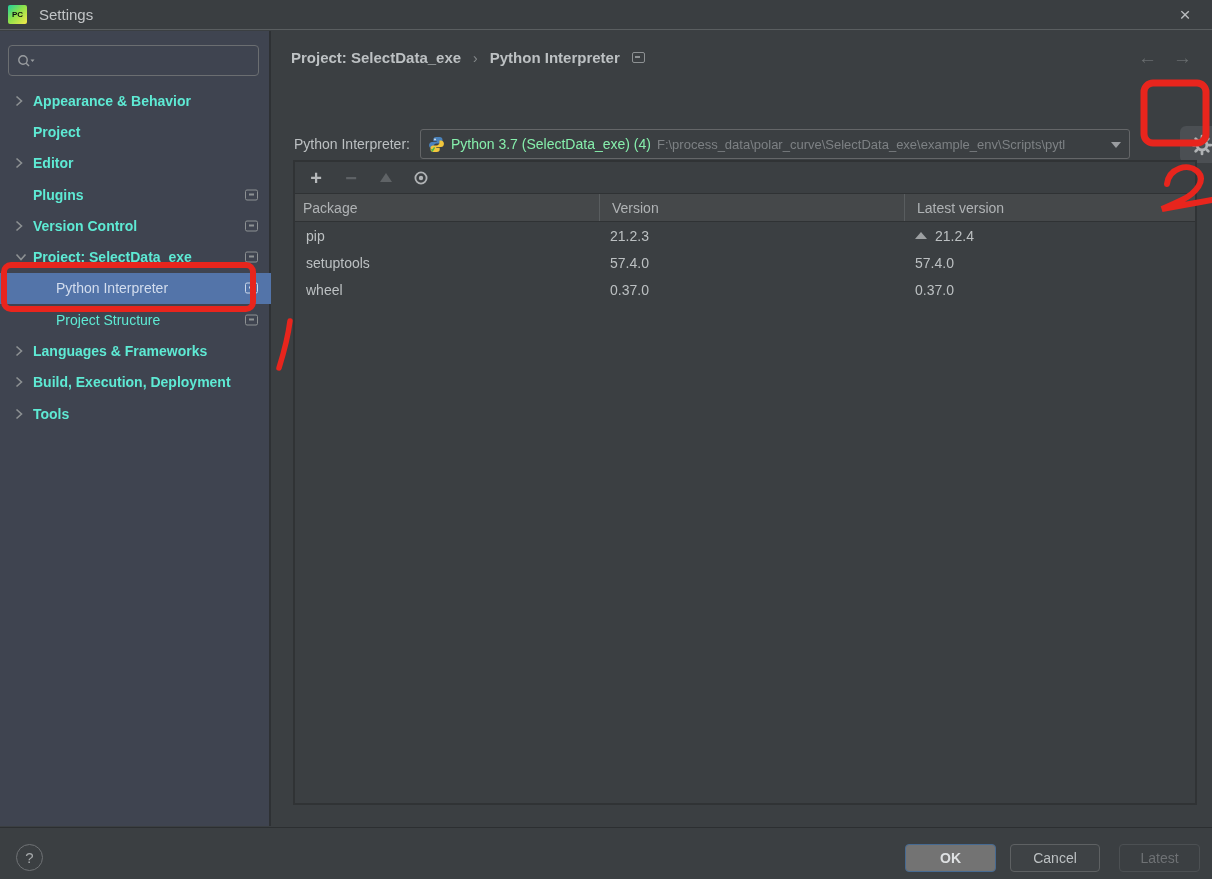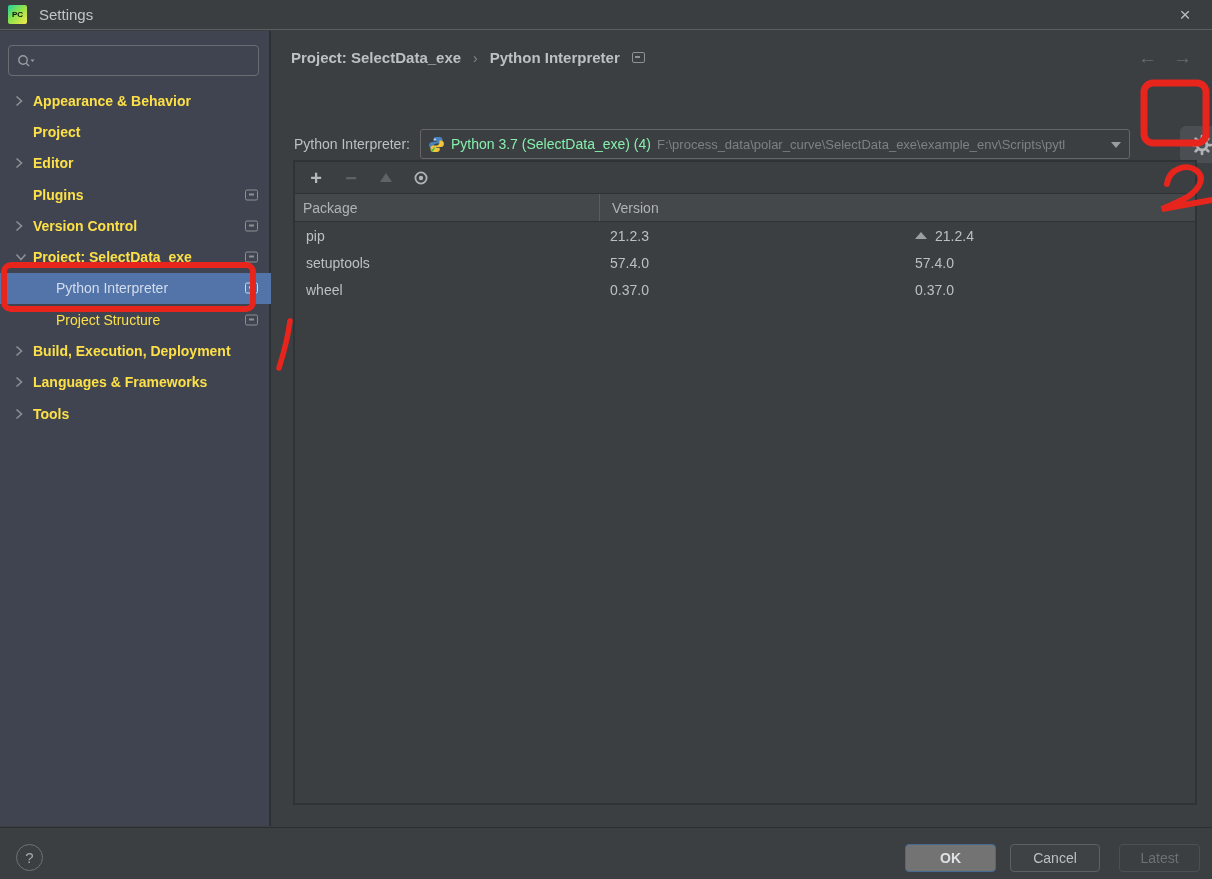--- a/index.html
+++ b/index.html
@@ -22,21 +22,21 @@
   
   .sidebar { position:absolute; left:0; top:31px; width:271px; height:795px;
              background:#3f4450; border-right:2px solid #2e3134; }
   .searchbox { position:absolute; left:8px; top:14px; width:251px; height:31px;
                border:1px solid #6b6e71; border-radius:4px; background:transparent;
                display:flex; align-items:center; padding-left:8px; }
   .searchbox input { background:transparent; border:none; outline:none; color:#c4c7c9;
                      font-size:13px; width:200px; font-family:"Liberation Sans",sans-serif; }
   .tree { position:absolute; left:0; top:54px; width:271px; }
   .tree-row { position:relative; height:31.3px; display:flex; align-items:center;
-              color:#fde047; font-size:14px; cursor:pointer; }
+              color:#5eead4; font-size:14px; cursor:pointer; }
   .tree-row.top { font-weight:bold; }
   .tree-row .chev { position:absolute; left:15px; top:50%; transform:translateY(-50%); }
   .tree-row .lbl-top { margin-left:33px; }
   .tree-row .lbl-child { margin-left:56px; font-weight:normal; }
   .tree-row.selected { background:#5374a9; color:#d3ddee; }
   .mini-icon { position:absolute; right:13px; top:50%; transform:translateY(-50%);
                width:13px; height:11px; border:1.5px solid #8d9193; border-radius:2px; }
   .mini-icon::after { content:""; position:absolute; left:2.5px; top:3px; width:5px; height:2px;
                       background:#8d9193; }
   .tree-row.selected .mini-icon { border-color:#cdd8ea; }
@@ -161,27 +161,27 @@
         <span class="mini-icon"></span>
       </div>
       <div class="tree-row">
         <span class="lbl-child">Project Structure</span>
         <span class="mini-icon"></span>
       </div>
       <div class="tree-row top">
         <svg class="chev" width="8" height="12" viewBox="0 0 8 12">
             <polyline points="1.5,1.5 6.5,6 1.5,10.5" fill="none" stroke="#8d9193" stroke-width="1.6"></polyline>
           </svg>
+        <span class="lbl-top">Languages &amp; Frameworks</span>
+      </div>
+      <div class="tree-row top">
+        <svg class="chev" width="8" height="12" viewBox="0 0 8 12">
+            <polyline points="1.5,1.5 6.5,6 1.5,10.5" fill="none" stroke="#8d9193" stroke-width="1.6"></polyline>
+          </svg>
         <span class="lbl-top">Build, Execution, Deployment</span>
-      </div>
-      <div class="tree-row top">
-        <svg class="chev" width="8" height="12" viewBox="0 0 8 12">
-            <polyline points="1.5,1.5 6.5,6 1.5,10.5" fill="none" stroke="#8d9193" stroke-width="1.6"></polyline>
-          </svg>
-        <span class="lbl-top">Languages &amp; Frameworks</span>
       </div>
       <div class="tree-row top">
         <svg class="chev" width="8" height="12" viewBox="0 0 8 12">
             <polyline points="1.5,1.5 6.5,6 1.5,10.5" fill="none" stroke="#8d9193" stroke-width="1.6"></polyline>
           </svg>
         <span class="lbl-top">Tools</span>
       </div>
     </div>
   </div>
 
@@ -245,20 +245,21 @@
           <svg width="18" height="14" viewBox="0 0 18 14">
             <circle cx="9" cy="7" r="5.6" fill="none" stroke="#b0b3b5" stroke-width="1.8"></circle>
             <circle cx="9" cy="7" r="2.2" fill="#b0b3b5"></circle>
           </svg>
         </div>
       </div>
 
       <div class="pkg-grid-head">
         <div class="hc">Package</div>
         <div class="hc">Version</div>
+        <div class="hc">Latest version</div>
       </div>
 
       <div class="pkg-row">
         <div class="c">pip</div>
         <div class="c">21.2.3</div>
         <div class="c">
             <span class="up-tri"></span>
             <span>21.2.4</span>
           </div>
       </div>

